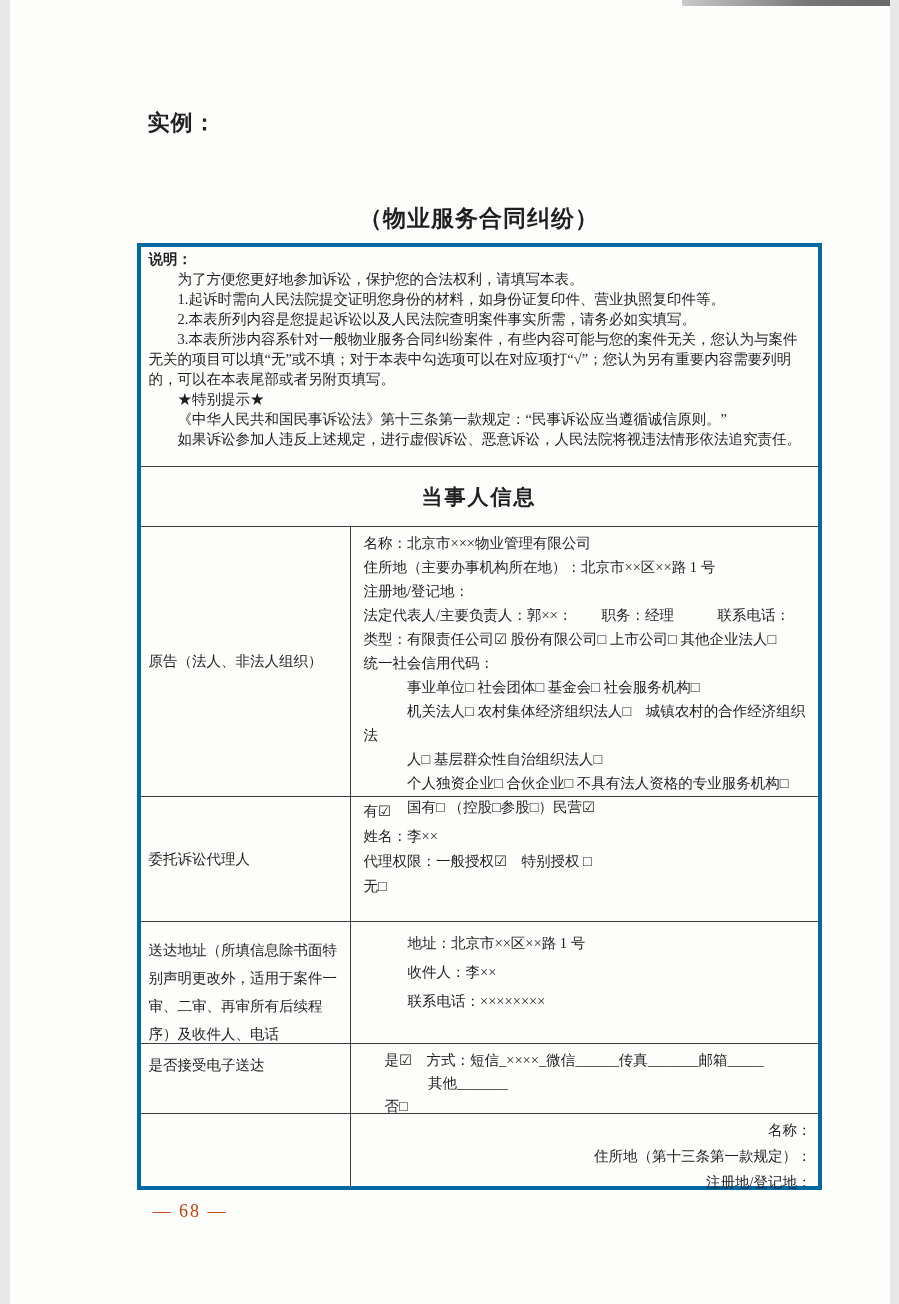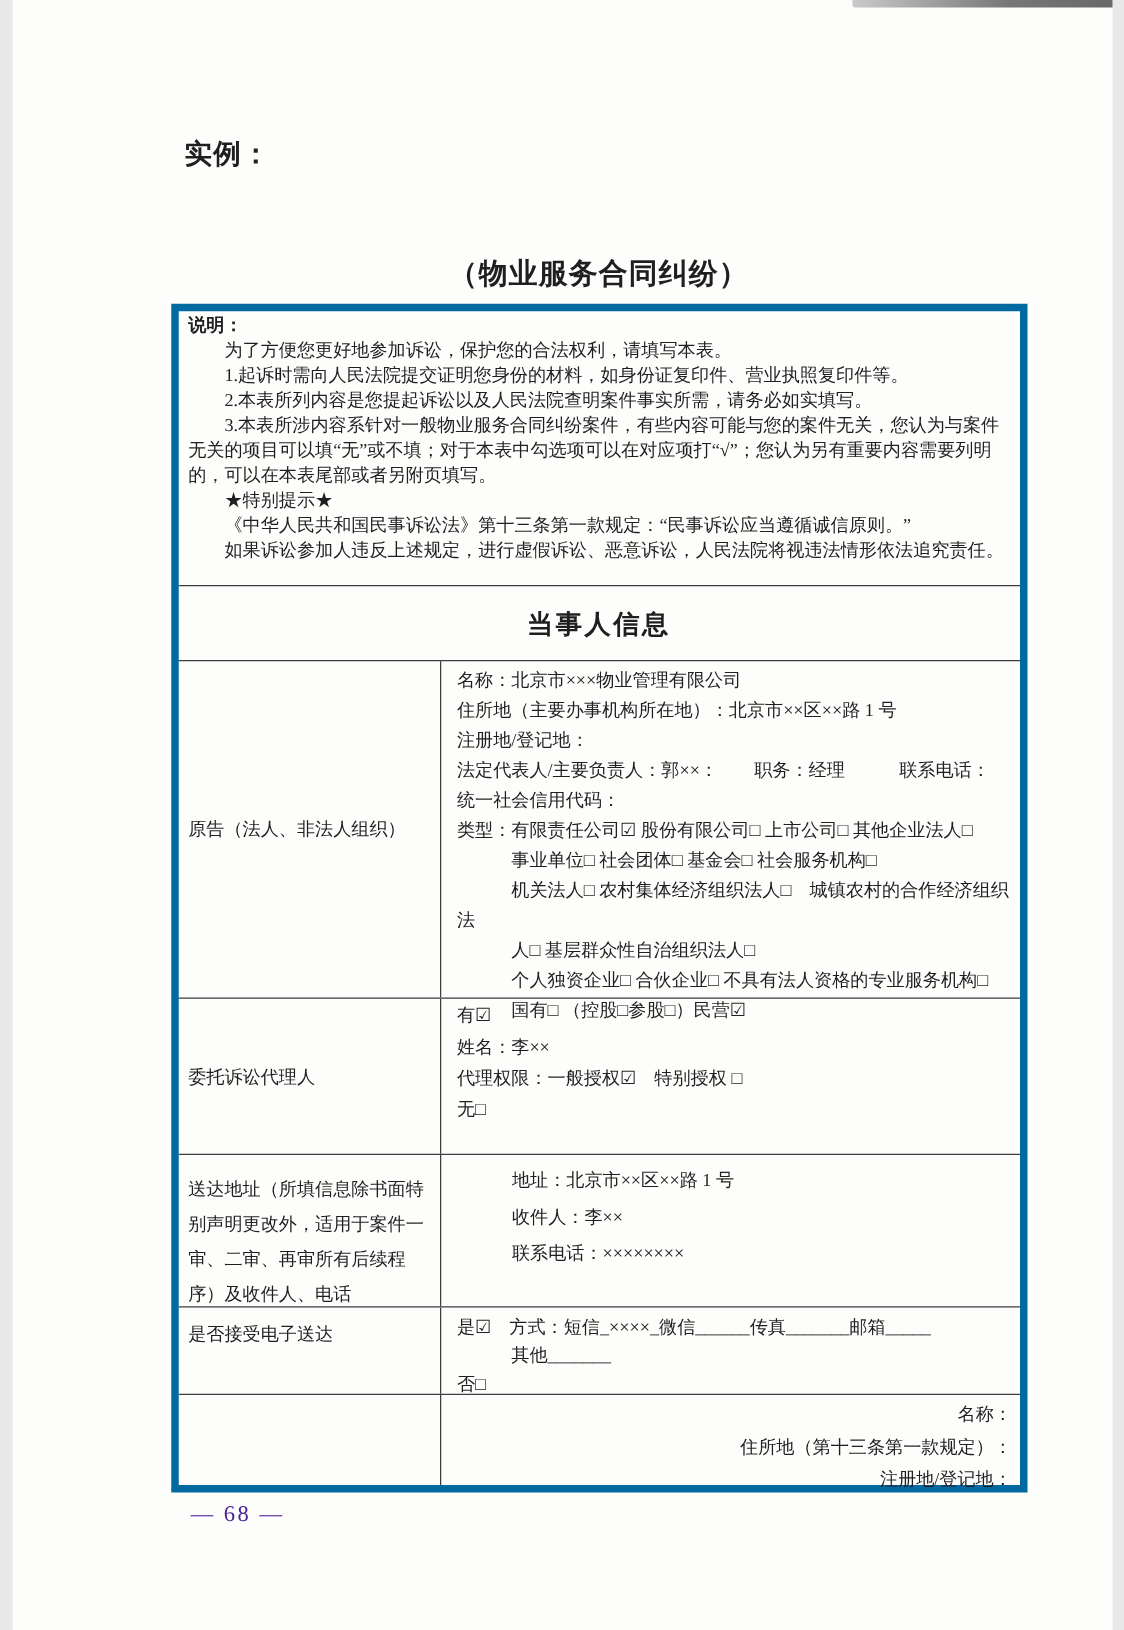--- a/index.html
+++ b/index.html
@@ -24,21 +24,21 @@
   .title{
     position:absolute;left:127px;top:148px;width:685px;
     text-align:center;font-size:31px;font-weight:bold;letter-spacing:3px;
   }
   .subtitle{
     position:absolute;left:127px;top:203px;width:685px;
     text-align:center;font-size:23px;font-weight:bold;letter-spacing:1px;
   }
   .doc-table{
     position:absolute;left:127px;top:243px;width:685px;
-    border:6px solid #0369a1;
+    border:4px solid #0369a1;
     box-sizing:border-box;
     background:transparent;
   }
   .notes-cell{
     box-sizing:border-box;height:220px;
     border-bottom:1px solid #3d3d3d;
     padding:2px 8px 0 8px;
     font-size:14.5px;line-height:20px;
   }
   .notes-heading{font-weight:bold;}
@@ -65,25 +65,25 @@
   .tlabel.spread{padding-top:14px;line-height:28px;}
   .tcell{
     box-sizing:border-box;flex:1 1 auto;
     padding-left:13px;padding-right:6px;
     font-size:14.5px;
   }
   .tline{white-space:pre-wrap;}
   .r1{height:270px;} .r1 .tcell{padding-top:4px;} .r1 .tline{line-height:24px;}
   .r2{height:125px;} .r2 .tcell{padding-top:2px;} .r2 .tline{line-height:25px;}
   .r3{height:122px;gap:44px;} .r3 .tcell{padding-top:7px;} .r3 .tline{line-height:29px;}
-  .r4{height:70px;}  .r4 .tcell{padding-top:5px;} .r4 .tline{line-height:23px;}
+  .r4{height:70px;gap:21px;}  .r4 .tcell{padding-top:5px;} .r4 .tline{line-height:23px;}
   .r5{height:72px;}  .r5 .tcell{padding-top:3px;} .r5 .tline{line-height:26px;}
   .page-number{
     position:absolute;left:143px;top:1201px;
-    font-size:18px;letter-spacing:2px;color:#4c1d95;
+    font-size:18px;letter-spacing:2px;color:#c2410c;
   }
 </style>
 </head>
 <body>
 
 <div class="page">
 
   <div class="scan-band"></div>
 
   <div class="example">实例：</div>
@@ -106,22 +106,22 @@
 
     <div class="header-cell">当事人信息</div>
 
     <div class="trow r1">
       <div class="tlabel vcenter">原告（法人、非法人组织）</div>
       <div class="tcell">
           <div class="tline">名称：北京市×××物业管理有限公司</div>
           <div class="tline">住所地（主要办事机构所在地）：北京市××区××路 1 号</div>
           <div class="tline">注册地/登记地：</div>
           <div class="tline">法定代表人/主要负责人：郭××：　　职务：经理　　　联系电话：</div>
+          <div class="tline">类型：有限责任公司☑ 股份有限公司□ 上市公司□ 其他企业法人□</div>
           <div class="tline">统一社会信用代码：</div>
-          <div class="tline">类型：有限责任公司☑ 股份有限公司□ 上市公司□ 其他企业法人□</div>
           <div class="tline">　　　事业单位□ 社会团体□ 基金会□ 社会服务机构□</div>
           <div class="tline">　　　机关法人□ 农村集体经济组织法人□　城镇农村的合作经济组织法</div>
           <div class="tline">　　　人□ 基层群众性自治组织法人□</div>
           <div class="tline">　　　个人独资企业□ 合伙企业□ 不具有法人资格的专业服务机构□</div>
           <div class="tline">　　　国有□ （控股□参股□）民营☑</div>
         </div>
     </div>
 
     <div class="trow r2">
       <div class="tlabel vcenter">委托诉讼代理人</div>

